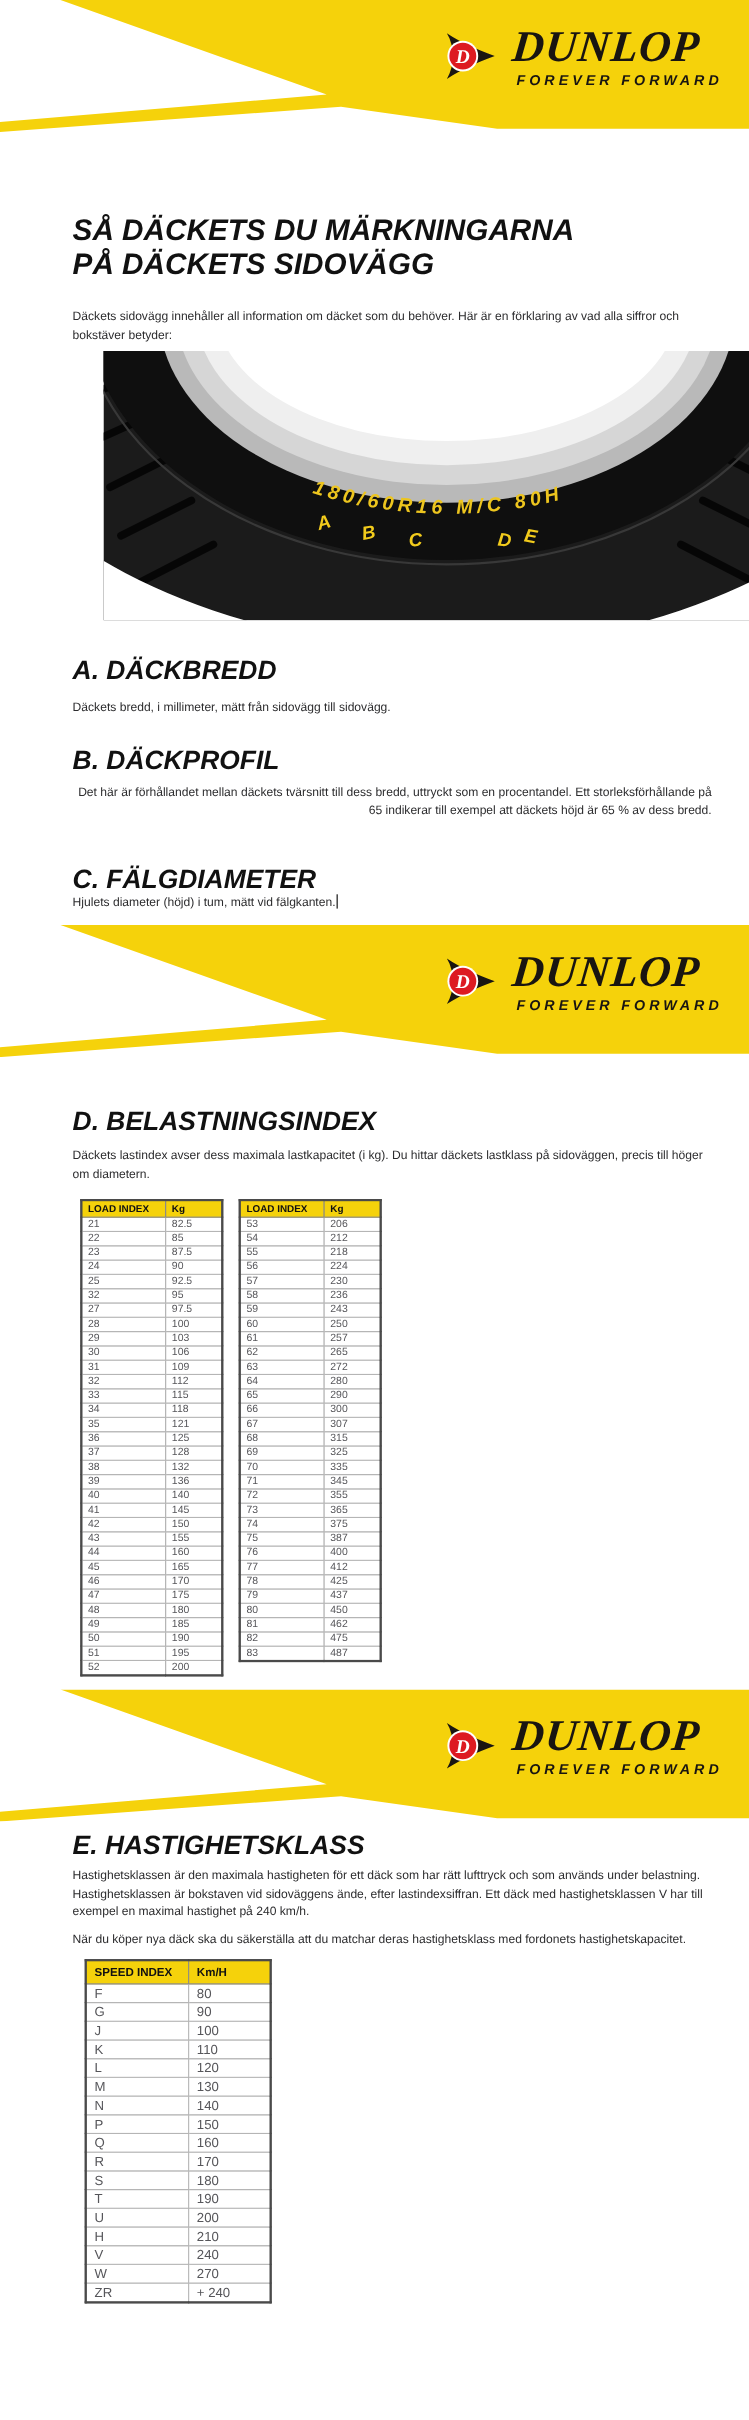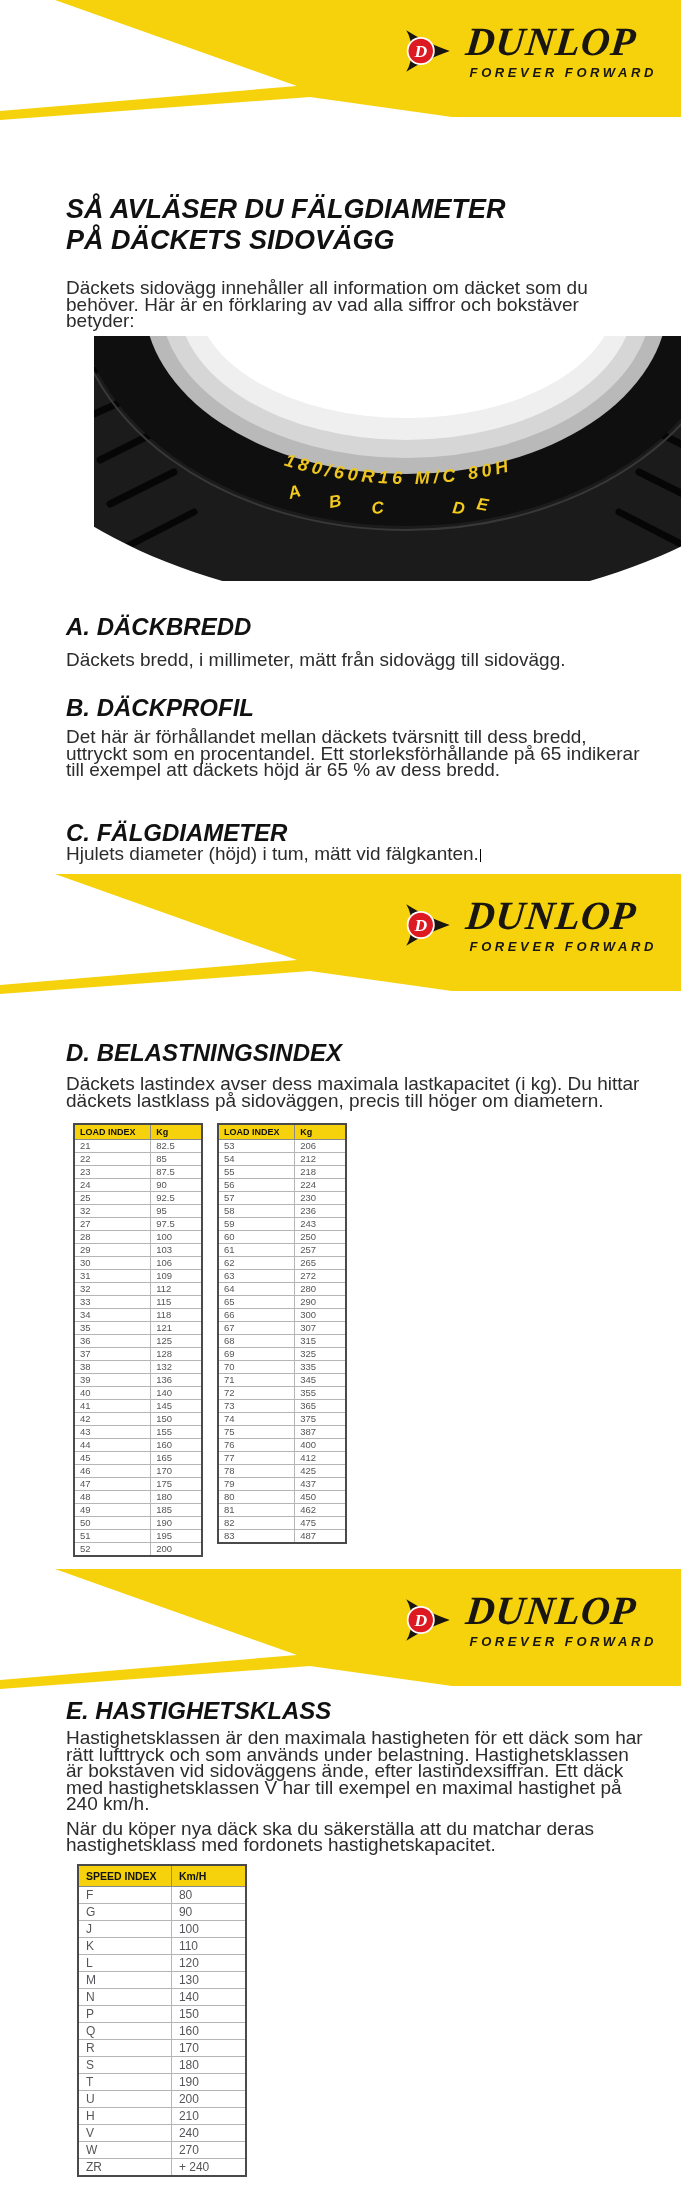--- a/index.html
+++ b/index.html
@@ -18,25 +18,25 @@
     font-size:40px; line-height:40px; letter-spacing:1px; color:#191511;
     transform:skewX(-6deg);
   }
   .logo-tagline {
     margin-top:3px; margin-left:4px;
     font-weight:bold; font-style:italic; font-size:13px; letter-spacing:3.6px; color:#191511;
   }
   
   .content { padding:0 34px 0 66px; }
   .page-title { margin-top:74px; font-size:27px; line-height:31px; font-weight:bold; font-style:italic; color:#111; }
-  p.body-text { font-size:19px; line-height:16.5px; color:#2c2c2e; max-width:590px; }
+  p.body-text { font-size:11px; line-height:16.5px; color:#2c2c2e; max-width:590px; }
   .intro-text { margin-top:24px; }
   .section-heading { font-size:24px; line-height:27px; font-weight:bold; font-style:italic; color:#111; }
   .h-a { margin-top:32px; } .p-a { margin-top:12px; }
-  .h-b { margin-top:26px; } .p-b { margin-top:8px; }
+  .h-b { margin-top:26px; } .p-b { margin-top:8px;text-align:right; }
   .h-c { margin-top:40px; } .p-c { }
   .h-d { margin-top:45px; } .p-d1 { margin-top:10px; } .p-d2 { margin-top:8px; }
   .h-e { margin-top:8px; } .p-e1 { margin-top:6px; } .p-e2 { margin-top:8px; }
   .caret { display:inline-block; width:1px; height:13px; background:#000; vertical-align:-2px; margin-left:1px; }
   
   .tire-wrap { margin-top:6px; margin-left:28px; width:625px; height:245px; }
   .tire-mark-text { font-weight:bold; font-style:italic; font-size:18px; letter-spacing:4px; fill:#EDC51E; }
   .tire-letter { font-weight:bold; font-style:italic; font-size:17px; fill:#F2CB1C; }
   
   .load-tables { display:flex; gap:14px; margin-top:14px; margin-left:7px; align-items:flex-start; }
@@ -76,21 +76,21 @@
       <div class="logo-text">
         <div class="logo-name">DUNLOP</div>
         <div class="logo-tagline">FOREVER FORWARD</div>
       </div>
     </div>
   </div>
 
   <div class="content">
 
     <h1 class="page-title">
-      <span>SÅ AVLÄSER DU FÄLGDIAMETER</span><br>
+      <span>SÅ DÄCKETS DU MÄRKNINGARNA</span><br>
       <span>PÅ DÄCKETS SIDOVÄGG</span>
     </h1>
 
     <p class="body-text intro-text">Däckets sidovägg innehåller all information om däcket som du behöver. Här är en förklaring av vad alla siffror och bokstäver betyder:</p>
 
     <div class="tire-wrap">
       <svg width="625" height="245" viewBox="0 0 625 245">
         <defs>
           <path id="markPath" d="M 186,128 A 286,192 0 0 0 440,128" fill="none"></path>
         </defs>

